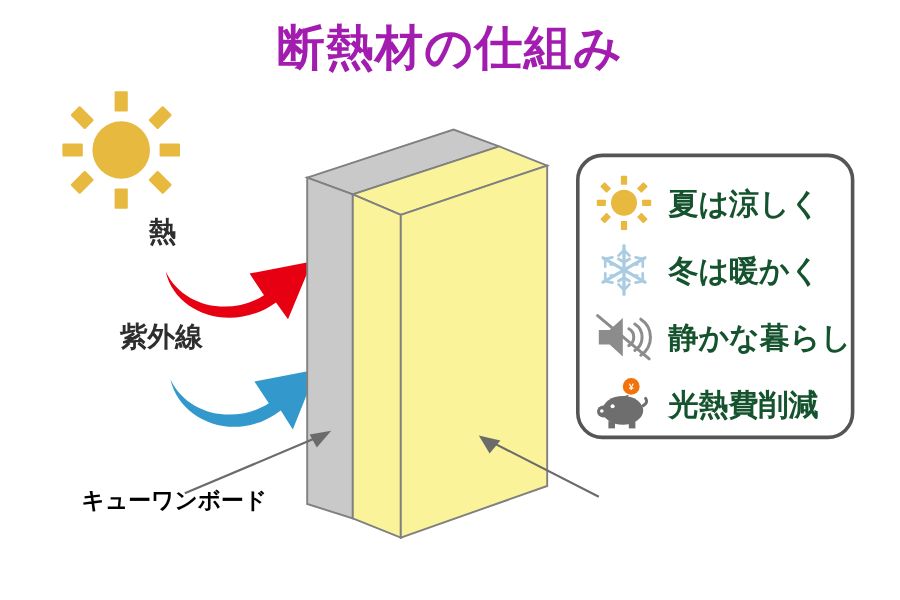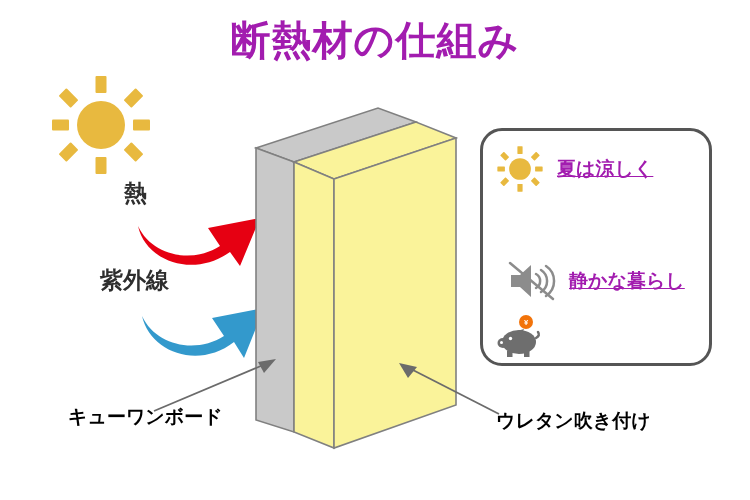--- a/index.html
+++ b/index.html
@@ -117,37 +117,36 @@
   .legend-row {
     position: absolute;
     left: 0;
     width: 232px;
     height: 56px;
     display: flex;
     align-items: center;
   }
   .legend-row.r0 { top: 10px; }
   .legend-row.r1 { top: 66px; }
-  .legend-row.r2 { top: 122px; padding-left: 12px; }
+  .legend-row.r2 { top: 122px; }
   .legend-row.r3 { top: 178px; }
   .legend-icon {
     width: 74px;
     min-width: 74px;
     height: 52px;
     display: flex;
     align-items: center;
     justify-content: center;
   }
   .legend-text {
-    font-size: 19px;
-    font-weight: bold;
-    color: #a21caf;
+    font-size: 25px;
+    font-weight: bold;
+    color: #14532d;
     white-space: nowrap;
     letter-spacing: 0px;
-    text-decoration: underline;
   }
 </style>
 </head>
 <body>
 
 <div id="stage">
 
   <div id="title">断熱材の仕組み</div>
 
   <svg id="sun-big" viewBox="0 0 106 106">
@@ -188,41 +187,64 @@
   <svg id="leader-q1" viewBox="0 0 130 60">
     <line x1="4" y1="56" x2="118" y2="8" stroke="#6b6b6b" stroke-width="1.8"></line>
     <polygon points="126,4 108,7 114,18" fill="#6b6b6b"></polygon>
   </svg>
   <div class="callout" id="callout-q1">キューワンボード</div>
 
   <svg id="leader-urethane" viewBox="0 0 110 60">
     <line x1="104" y1="54" x2="14" y2="8" stroke="#6b6b6b" stroke-width="1.8"></line>
     <polygon points="4,3 22,7 13,18" fill="#6b6b6b"></polygon>
   </svg>
-  <div class="callout" id="callout-urethane">ウレタン吹き付け</div>
 
   <div id="legend">
 
     <div class="legend-row r0">
       <div class="legend-icon">
         <svg width="50" height="50" viewBox="0 0 106 106">
           <circle cx="53" cy="53" r="23" fill="#E8B93F"></circle>
           <rect x="47.5" y="5" width="11" height="16" rx="1" fill="#E8B93F"></rect>
           <rect x="47.5" y="85" width="11" height="16" rx="1" fill="#E8B93F"></rect>
           <rect x="5" y="47.5" width="16" height="11" rx="1" fill="#E8B93F"></rect>
           <rect x="85" y="47.5" width="16" height="11" rx="1" fill="#E8B93F"></rect>
           <rect x="15" y="18" width="11" height="16" rx="1" fill="#E8B93F" transform="rotate(-45 20.5 26)"></rect>
           <rect x="80" y="18" width="11" height="16" rx="1" fill="#E8B93F" transform="rotate(45 85.5 26)"></rect>
           <rect x="15" y="72" width="11" height="16" rx="1" fill="#E8B93F" transform="rotate(45 20.5 80)"></rect>
           <rect x="80" y="72" width="11" height="16" rx="1" fill="#E8B93F" transform="rotate(-45 85.5 80)"></rect>
         </svg>
       </div>
       <div class="legend-text">夏は涼しく</div>
     </div>
 
+    <div class="legend-row r1">
+      <div class="legend-icon">
+        <svg width="46" height="46" viewBox="0 0 100 100">
+          <g stroke="#A9CCE3" stroke-width="6" stroke-linecap="round">
+            <line x1="50" y1="6" x2="50" y2="94"></line>
+            <line x1="12" y1="28" x2="88" y2="72"></line>
+            <line x1="12" y1="72" x2="88" y2="28"></line>
+          </g>
+          <g stroke="#A9CCE3" stroke-width="5" stroke-linecap="round" fill="none">
+            <path d="M50 14 L40 24 M50 14 L60 24"></path>
+            <path d="M50 86 L40 76 M50 86 L60 76"></path>
+            <path d="M16 30 L16 44 M16 30 L29 27"></path>
+            <path d="M84 70 L84 56 M84 70 L71 73"></path>
+            <path d="M16 70 L16 56 M16 70 L29 73"></path>
+            <path d="M84 30 L84 44 M84 30 L71 27"></path>
+            <path d="M50 36 L40 30 M50 36 L60 30"></path>
+            <path d="M50 64 L40 70 M50 64 L60 70"></path>
+            <path d="M33 40 L26 40 M67 40 L74 40"></path>
+            <path d="M33 60 L26 60 M67 60 L74 60"></path>
+          </g>
+        </svg>
+      </div>
+      <div class="legend-text">冬は暖かく</div>
+    </div>
 
     <div class="legend-row r2">
       <div class="legend-icon">
         <svg width="52" height="44" viewBox="0 0 104 88">
           <path d="M10 32 L28 32 L50 12 L50 76 L28 56 L10 56 Z" fill="#8C8C8C"></path>
           <g stroke="#8C8C8C" stroke-width="5" fill="none" stroke-linecap="round">
             <path d="M60 30 A 16 16 0 0 1 60 58"></path>
             <path d="M70 22 A 26 26 0 0 1 70 66"></path>
             <path d="M80 14 A 36 36 0 0 1 80 74"></path>
           </g>
@@ -247,16 +269,17 @@
 
           <rect x="24" y="74" width="11" height="12" fill="#6E6E6E"></rect>
           <rect x="58" y="74" width="11" height="12" fill="#6E6E6E"></rect>
 
           <path d="M82 48 q9 -5 4 -12" stroke="#6E6E6E" stroke-width="5" fill="none" stroke-linecap="round"></path>
 
           <circle cx="62" cy="16" r="14" fill="#F2730A"></circle>
           <text x="62" y="22" font-size="15" font-family="'Liberation Sans', sans-serif" font-weight="bold" fill="#ffffff" text-anchor="middle">¥</text>
         </svg>
       </div>
+      <div class="legend-text">光熱費削減</div>
     </div>
 
   </div>
 </div>
 
 </body></html>

